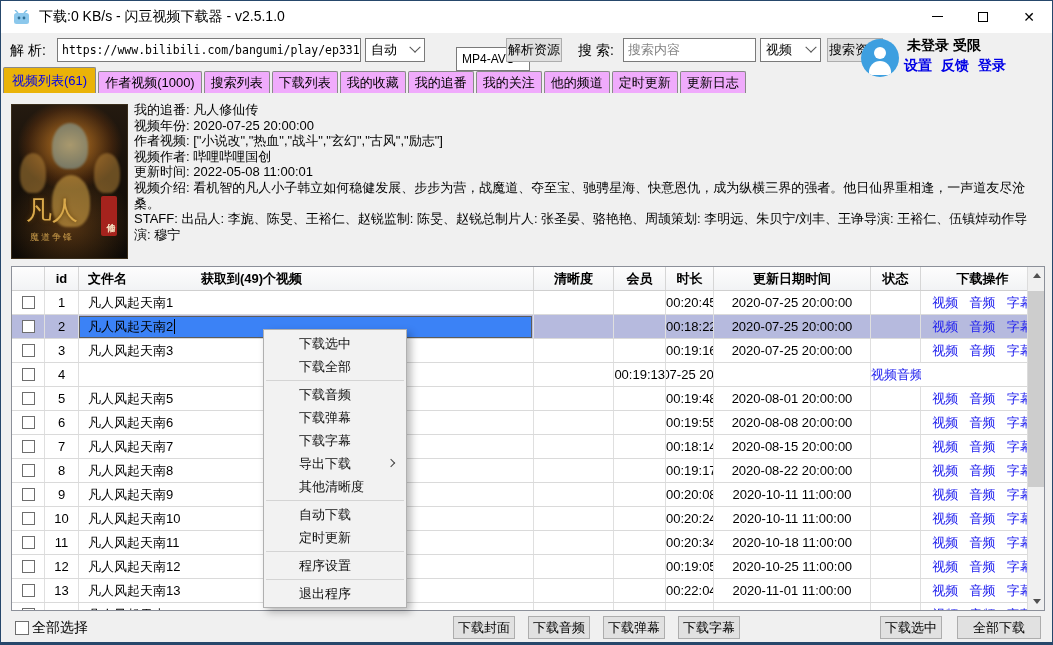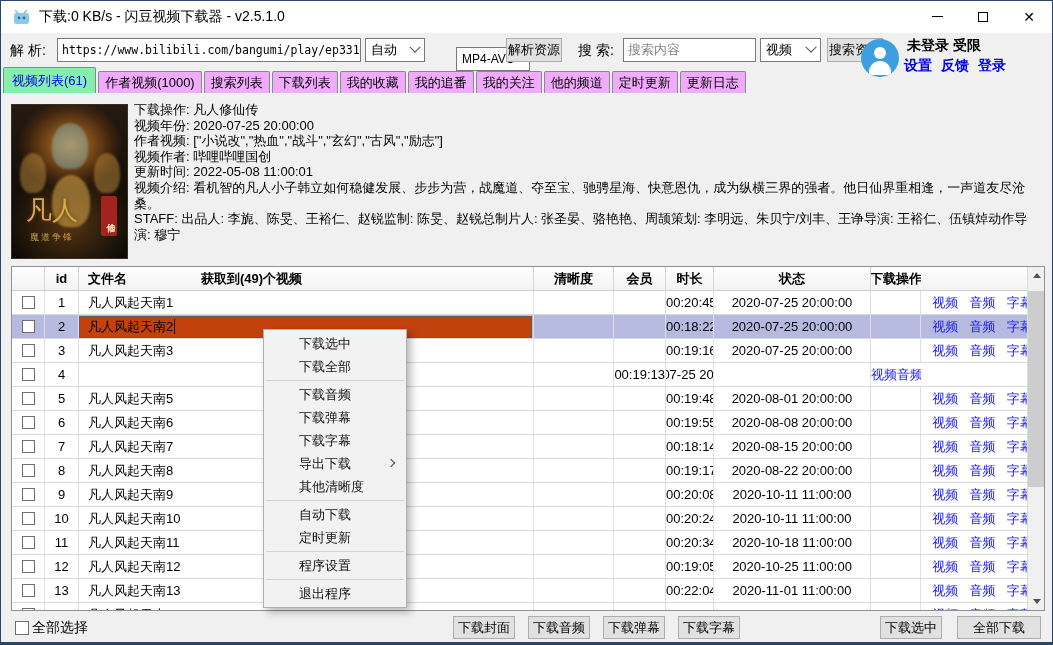--- a/index.html
+++ b/index.html
@@ -40,21 +40,21 @@
   .avatar .head { position:absolute; left:13px; top:8px; width:12px; height:12px; border-radius:50%; background:#fff; }
   .avatar .bodyp { position:absolute; left:8px; top:22px; width:22px; height:14px; border-radius:11px 11px 0 0; background:#fff; }
   .acct-status { position:absolute; left:906px; top:36px; font-weight:bold; font-size:14px; }
   .acct-links { position:absolute; left:903px; top:56px; display:flex; gap:9px; }
   .acct-links span { color:#0000e6; font-weight:bold; font-size:14px; }
 
   
   .tabs { position:absolute; left:2px; top:66px; right:0; height:26px; display:flex; align-items:flex-end; gap:2px; }
   .tab { height:22px; padding:0 6px; display:flex; align-items:center; background:#f0abfc;
          border:1px solid #898989; border-bottom:none; border-radius:2px 2px 0 0; font-size:13px; color:#000; }
-  .tab.active { height:26px; background:#86efac; color:#0000ee; padding:0 8px; }
+  .tab.active { height:26px; background:#eab308; color:#0000ee; padding:0 8px; }
 
   
   .info-panel { position:absolute; left:0; top:92px; width:100%; height:173px; background:#f0f0f0; }
   .poster { position:absolute; left:10px; top:11px; width:117px; height:155px; overflow:hidden;
             background:
               radial-gradient(ellipse 70px 60px at 58px 40px, rgba(222,140,40,.85), rgba(120,60,15,.35) 60%, transparent 75%),
               radial-gradient(ellipse 90px 80px at 58px 120px, rgba(150,90,30,.5), transparent 70%),
               linear-gradient(180deg,#241a10 0%, #171009 45%, #0d0a06 100%);
             border:1px solid #3a2e1c; }
   .poster .fig { position:absolute; border-radius:50% 50% 40% 40%; filter:blur(1px); }
@@ -78,21 +78,21 @@
   .thead .count { margin-left:74px; }
   .trow { height:24px; border-bottom:1px solid #dadada; background:#fff; }
   .trow .cell { border-right:1px solid #dfdfdf; display:flex; align-items:center; justify-content:center;
                 overflow:hidden; white-space:nowrap; font-size:13px; }
   .trow .cell.fname { justify-content:flex-start; padding-left:9px; }
   .trow.selected .cell { background:#b6bade; }
   .cbx { width:13px; height:13px; border:1px solid #6e6e6e; background:#fff; }
   .dur { display:block; line-height:23px; text-align:right; }
   .acts { display:flex; gap:0; justify-content:space-evenly; width:100%; }
   .acts span { color:#2222ee; }
-  .editbox { width:100%; height:22px; margin-right:1px; border:1px solid #5c5c5c; background:#c2410c;
+  .editbox { width:100%; height:22px; margin-right:1px; border:1px solid #5c5c5c; background:#3b82f6;
              display:flex; align-items:center; padding-left:8px; position:relative; z-index:3; }
   .caret { display:inline-block; width:1px; height:15px; background:#000; margin-left:1px; }
 
   
   .vscroll { position:absolute; right:0; top:0; width:17px; height:100%; background:#f0f0f0; border-left:1px solid #dcdcdc; }
   .varrow { position:absolute; left:0; width:17px; height:17px; display:flex; align-items:center; justify-content:center; }
   .tri-up { width:0; height:0; border-left:4px solid transparent; border-right:4px solid transparent; border-bottom:5px solid #505050; }
   .tri-down { width:0; height:0; border-left:4px solid transparent; border-right:4px solid transparent; border-top:5px solid #505050; }
   .vthumb { position:absolute; left:0; top:24px; width:17px; height:196px; background:#cdcdcd; }
 
@@ -218,21 +218,21 @@
       <span class="fig" style="left:40px; top:18px; width:36px; height:46px; background:rgba(140,190,200,.45);"></span>
       <span class="fig" style="left:8px; top:48px; width:26px; height:40px; background:rgba(190,140,60,.5);"></span>
       <span class="fig" style="left:82px; top:48px; width:26px; height:40px; background:rgba(190,140,60,.5);"></span>
       <span class="fig" style="left:40px; top:70px; width:38px; height:52px; background:rgba(205,160,70,.6);"></span>
       <span class="title-main">凡人</span>
       <span class="title-sub">魔道争锋</span>
       <span class="seal">修仙传</span>
     </div>
     <div class="info-text">
       <div>
-          <div class="info-line"><span style="white-space:pre">下载操作: </span><span>凡人修仙传</span></div>
+          <div class="info-line"><span style="white-space:pre">我的追番: </span><span>凡人修仙传</span></div>
           <div class="info-line"><span style="white-space:pre">视频年份: </span><span>2020-07-25 20:00:00</span></div>
           <div class="info-line"><span style="white-space:pre">作者视频: </span><span>["小说改","热血","战斗","玄幻","古风","励志"]</span></div>
           <div class="info-line"><span style="white-space:pre">视频作者: </span><span>哔哩哔哩国创</span></div>
           <div class="info-line"><span style="white-space:pre">更新时间: </span><span>2022-05-08 11:00:01</span></div>
         </div>
       <div class="info-flow"><span style="white-space:pre">视频介绍: </span><span>看机智的凡人小子韩立如何稳健发展、步步为营，战魔道、夺至宝、驰骋星海、快意恩仇，成为纵横三界的强者。他日仙界重相逢，一声道友尽沧桑。</span></div>
       <div class="info-flow"><span style="white-space:pre">STAFF: </span><span>出品人: 李旎、陈旻、王裕仁、赵锐监制: 陈旻、赵锐总制片人: 张圣晏、骆艳艳、周颉策划: 李明远、朱贝宁/刘丰、王诤导演: 王裕仁、伍镇焯动作导演: 穆宁</span></div>
     </div>
   </div>
 
@@ -240,20 +240,21 @@
     <div class="tgrid thead">
       <div class="cell"></div>
       <div class="cell">id</div>
       <div class="cell fname">
         <span>文件名</span>
         <span class="count">获取到(49)个视频</span>
       </div>
       <div class="cell">清晰度</div>
       <div class="cell">会员</div>
       <div class="cell">时长</div>
+      <div class="cell">更新日期时间</div>
       <div class="cell">状态</div>
       <div class="cell" style="border-right:none;">下载操作</div>
     </div>
     <div>
         <div class="tgrid trow">
     <div class="cell">
             <span class="cbx"></span>
           </div>
     <div class="cell">1</div>
     <div class="cell fname">凡人风起天南1</div>

